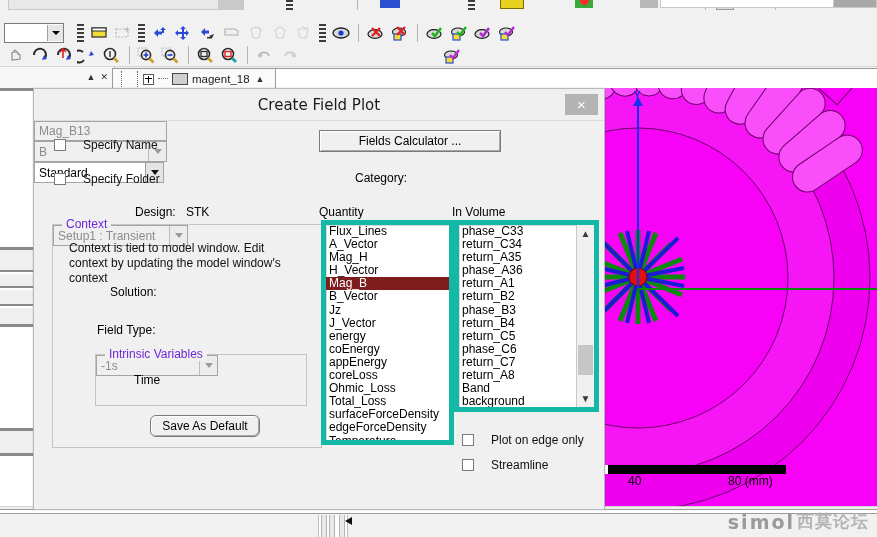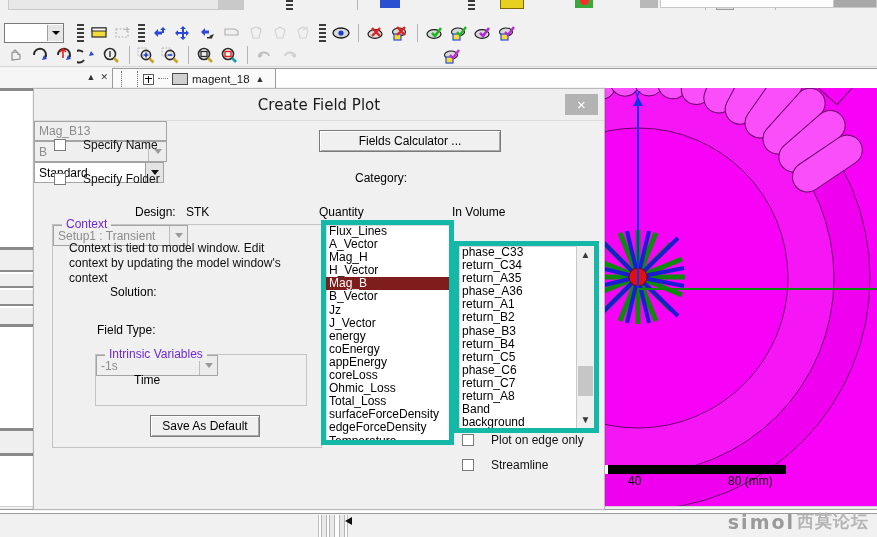--- a/index.html
+++ b/index.html
@@ -656,21 +656,21 @@
         <span class="gtitle">Intrinsic Variables</span>
         <div class="statictxt" style="left:38px;top:18px;">Time</div>
         <div class="fld" style="left:76px;top:13px;width:122px;height:21px;">
           <span>-1s</span>
           <span class="cbx-arrow">
               <i></i>
             </span>
         </div>
       </div>
 
-      <div class="btn" style="position:absolute;left:97px;top:190px;width:110px;height:22px;">Save As Default</div>
+      <div class="btn" style="position:absolute;left:97px;top:190px;width:110px;height:22px;border-radius:6px;">Save As Default</div>
     </div>
 
     <div class="listbox" style="left:287px;top:99px;width:123px;height:215px;">
       <div id="quantity-items">
           <div class="item">Flux_Lines</div>
           <div class="item">A_Vector</div>
           <div class="item">Mag_H</div>
           <div class="item">H_Vector</div>
           <div class="item sel">Mag_B</div>
           <div class="item">B_Vector</div>
@@ -681,21 +681,21 @@
           <div class="item">appEnergy</div>
           <div class="item">coreLoss</div>
           <div class="item">Ohmic_Loss</div>
           <div class="item">Total_Loss</div>
           <div class="item">surfaceForceDensity</div>
           <div class="item">edgeForceDensity</div>
           <div class="item">Temperature</div>
         </div>
     </div>
 
-    <div class="listbox" style="left:420px;top:99px;width:135px;height:182px;margin-top:21px;">
+    <div class="listbox" style="left:420px;top:99px;width:135px;height:182px;">
       <div id="invol-items" style="width:117px;">
           <div class="item">phase_C33</div>
           <div class="item">return_C34</div>
           <div class="item">return_A35</div>
           <div class="item">phase_A36</div>
           <div class="item">return_A1</div>
           <div class="item">return_B2</div>
           <div class="item">phase_B3</div>
           <div class="item">return_B4</div>
           <div class="item">return_C5</div>

